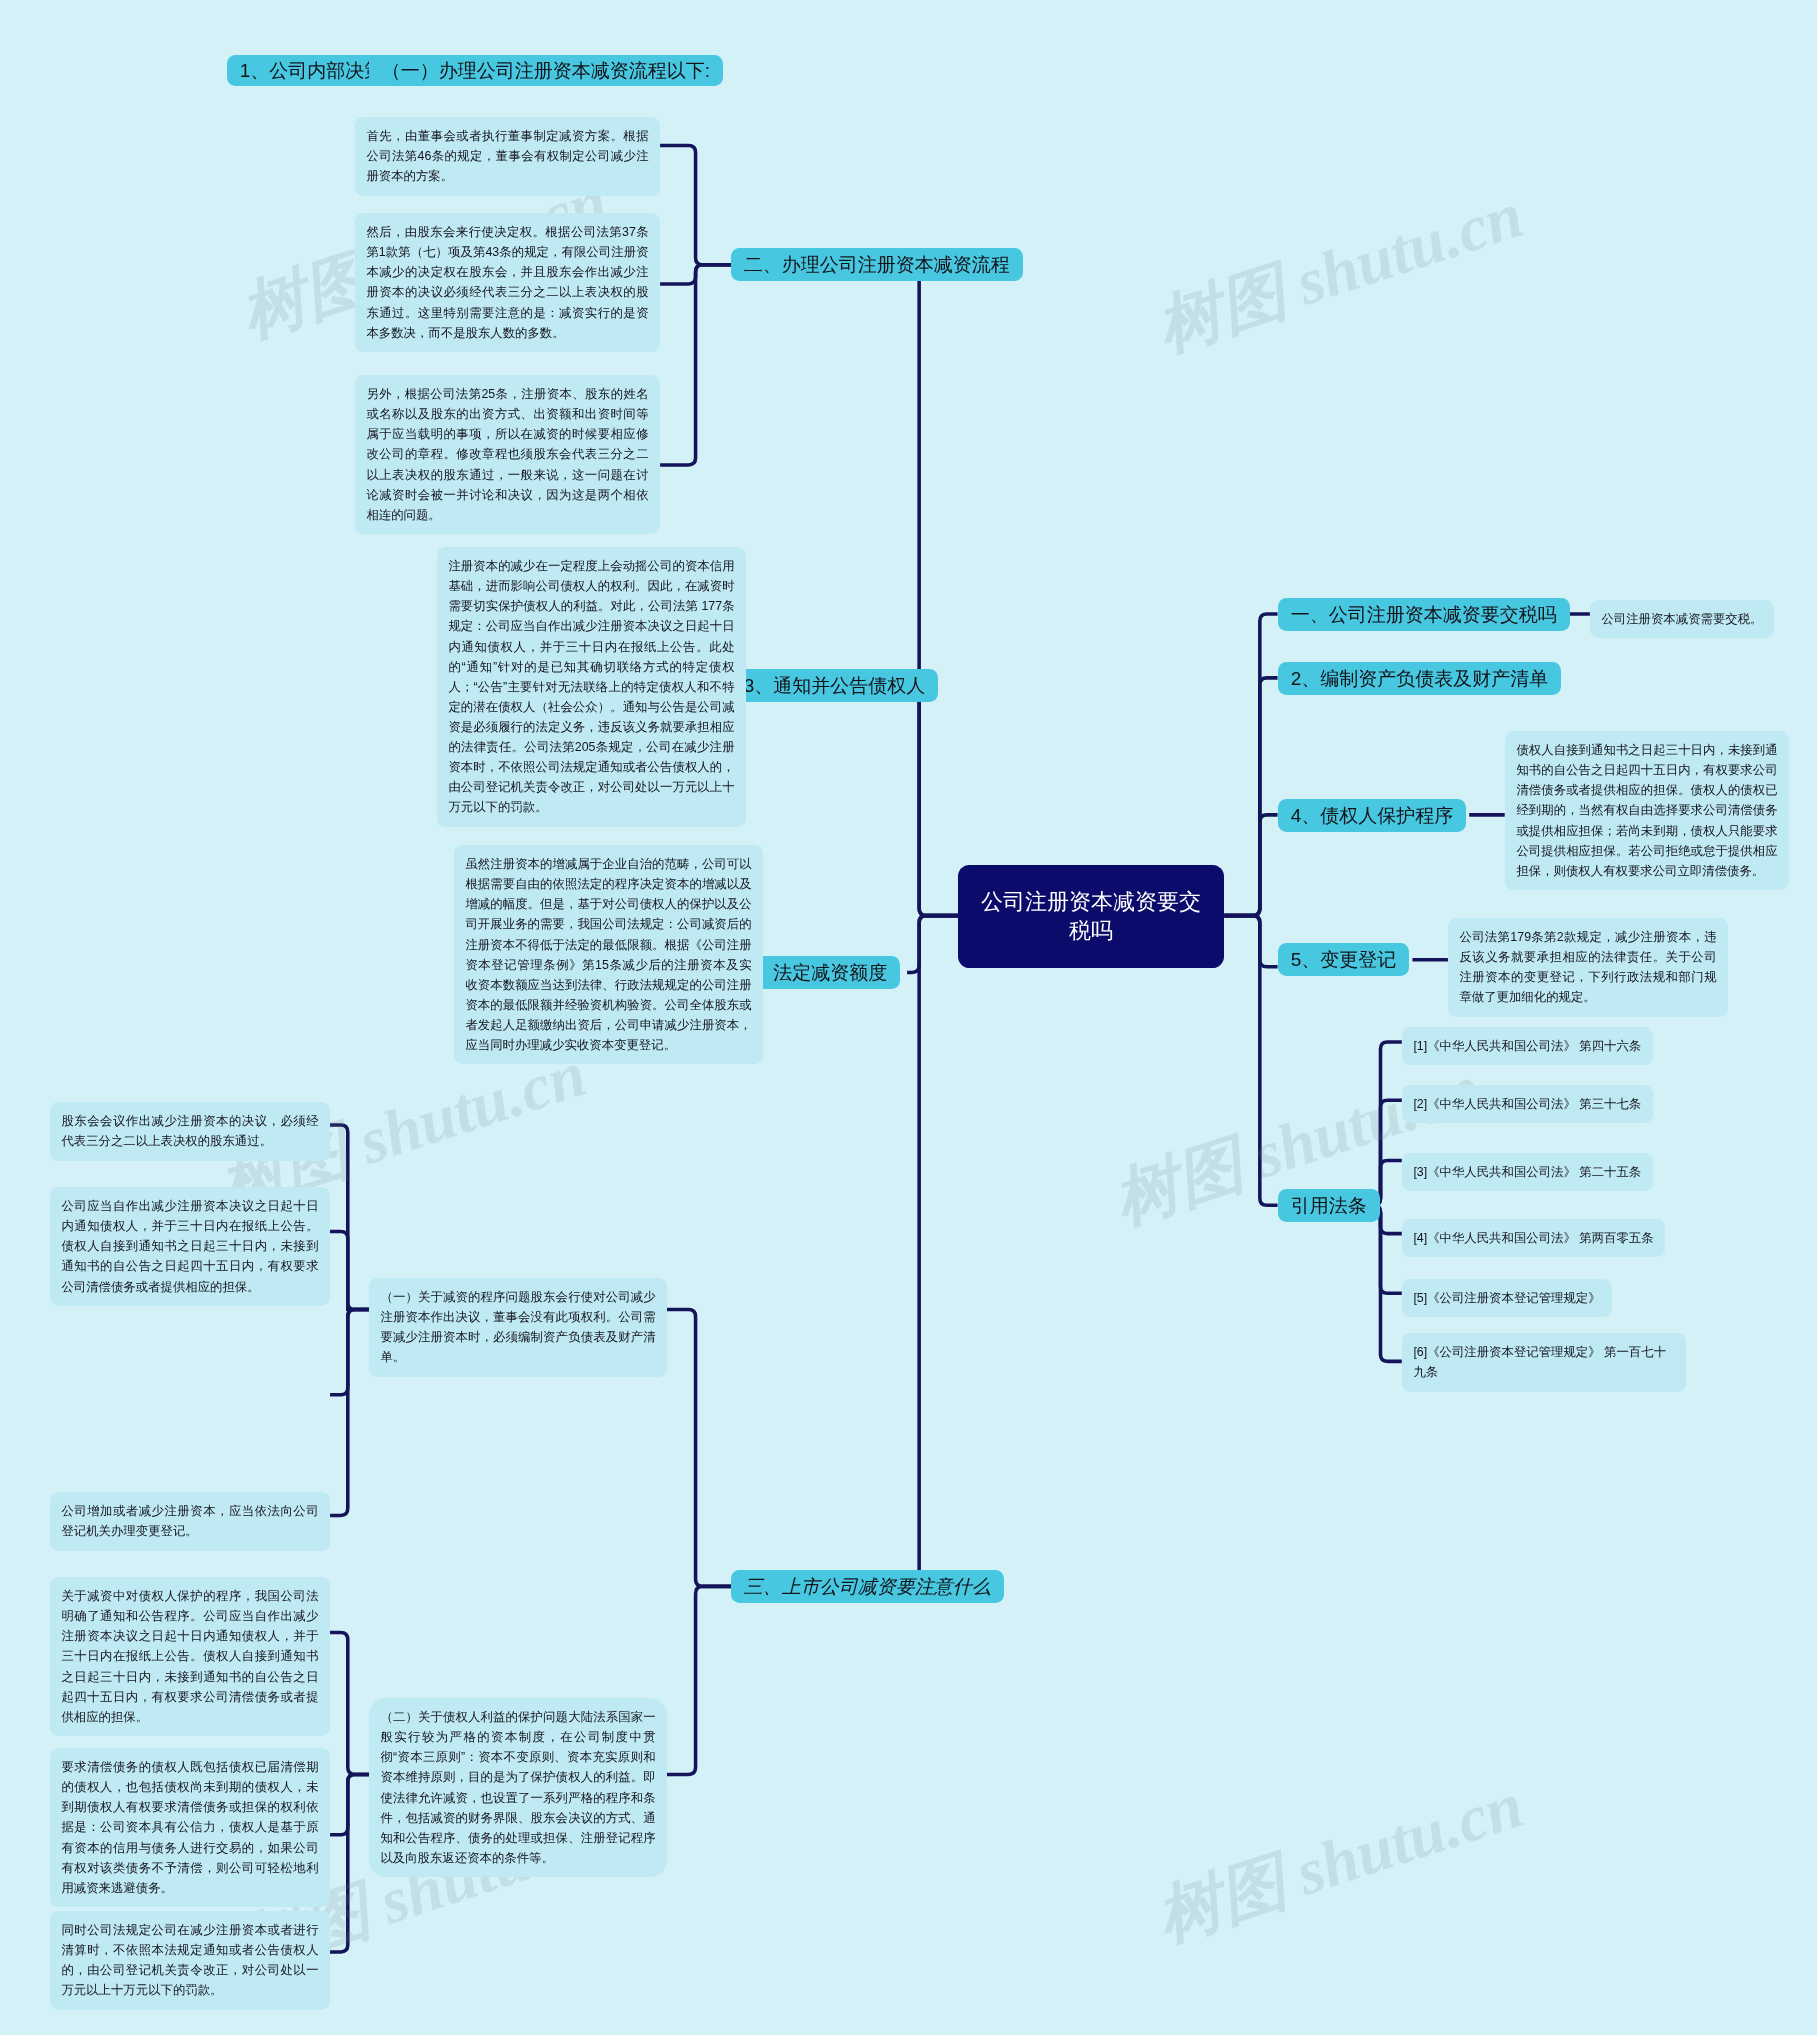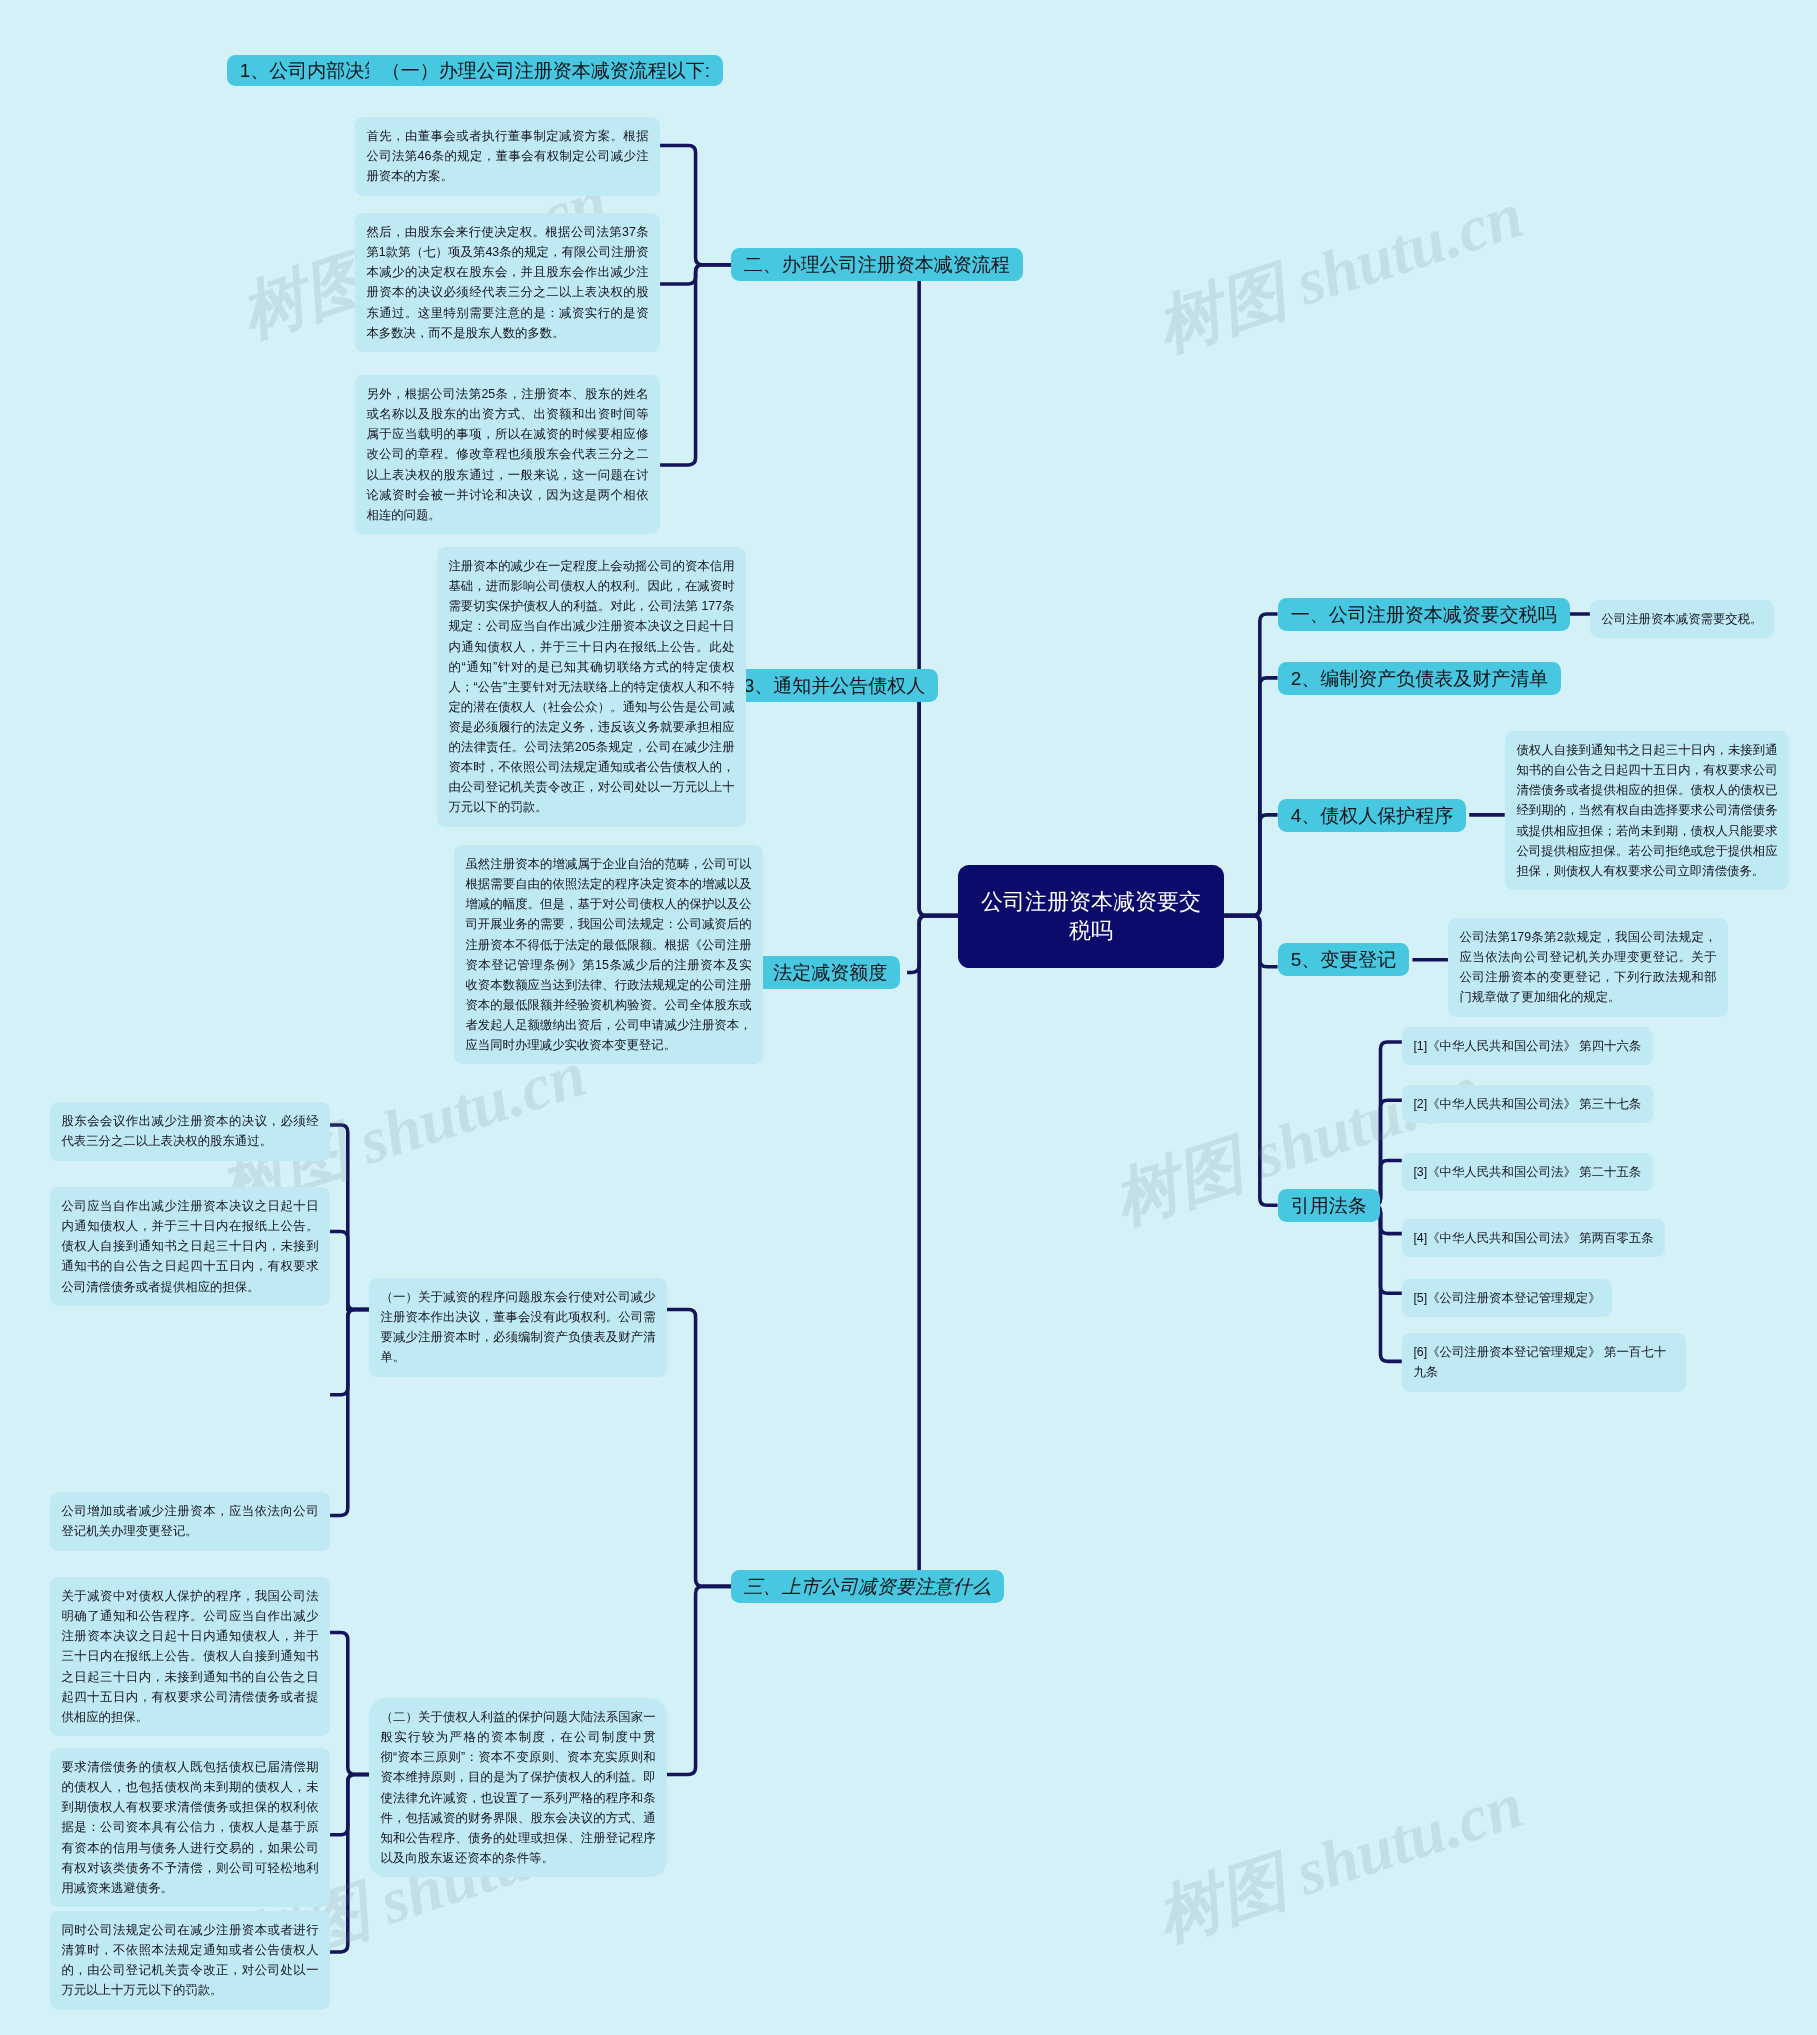--- a/index.html
+++ b/index.html
@@ -193,21 +193,21 @@
     <span>4、债权人保护程序</span>
   </div>
   <div class="node leaf" style="left:1505px;top:731px;width:284px;">
     <span>债权人自接到通知书之日起三十日内，未接到通知书的自公告之日起四十五日内，有权要求公司清偿债务或者提供相应的担保。债权人的债权已经到期的，当然有权自由选择要求公司清偿债务或提供相应担保；若尚未到期，债权人只能要求公司提供相应担保。若公司拒绝或怠于提供相应担保，则债权人有权要求公司立即清偿债务。</span>
   </div>
 
   <div class="node cat" style="left:1278px;top:943px;height:33px;">
     <span>5、变更登记</span>
   </div>
   <div class="node leaf" style="left:1448px;top:918px;width:280px;">
-    <span>公司法第179条第2款规定，我国公司法规定，应当依法向公司登记机关办理变更登记。关于公司注册资本的变更登记，下列行政法规和部门规章做了更加细化的规定。</span>
+    <span>公司法第179条第2款规定，减少注册资本，违反该义务就要承担相应的法律责任。关于公司注册资本的变更登记，下列行政法规和部门规章做了更加细化的规定。</span>
   </div>
 
   <div class="node cat" style="left:1278px;top:1189px;height:33px;">
     <span>引用法条</span>
   </div>
 
   <div class="node leaf nowrapish" style="left:1402px;top:1027px;">
     <span>[1]《中华人民共和国公司法》 第四十六条</span>
   </div>
   <div class="node leaf nowrapish" style="left:1402px;top:1085px;">

